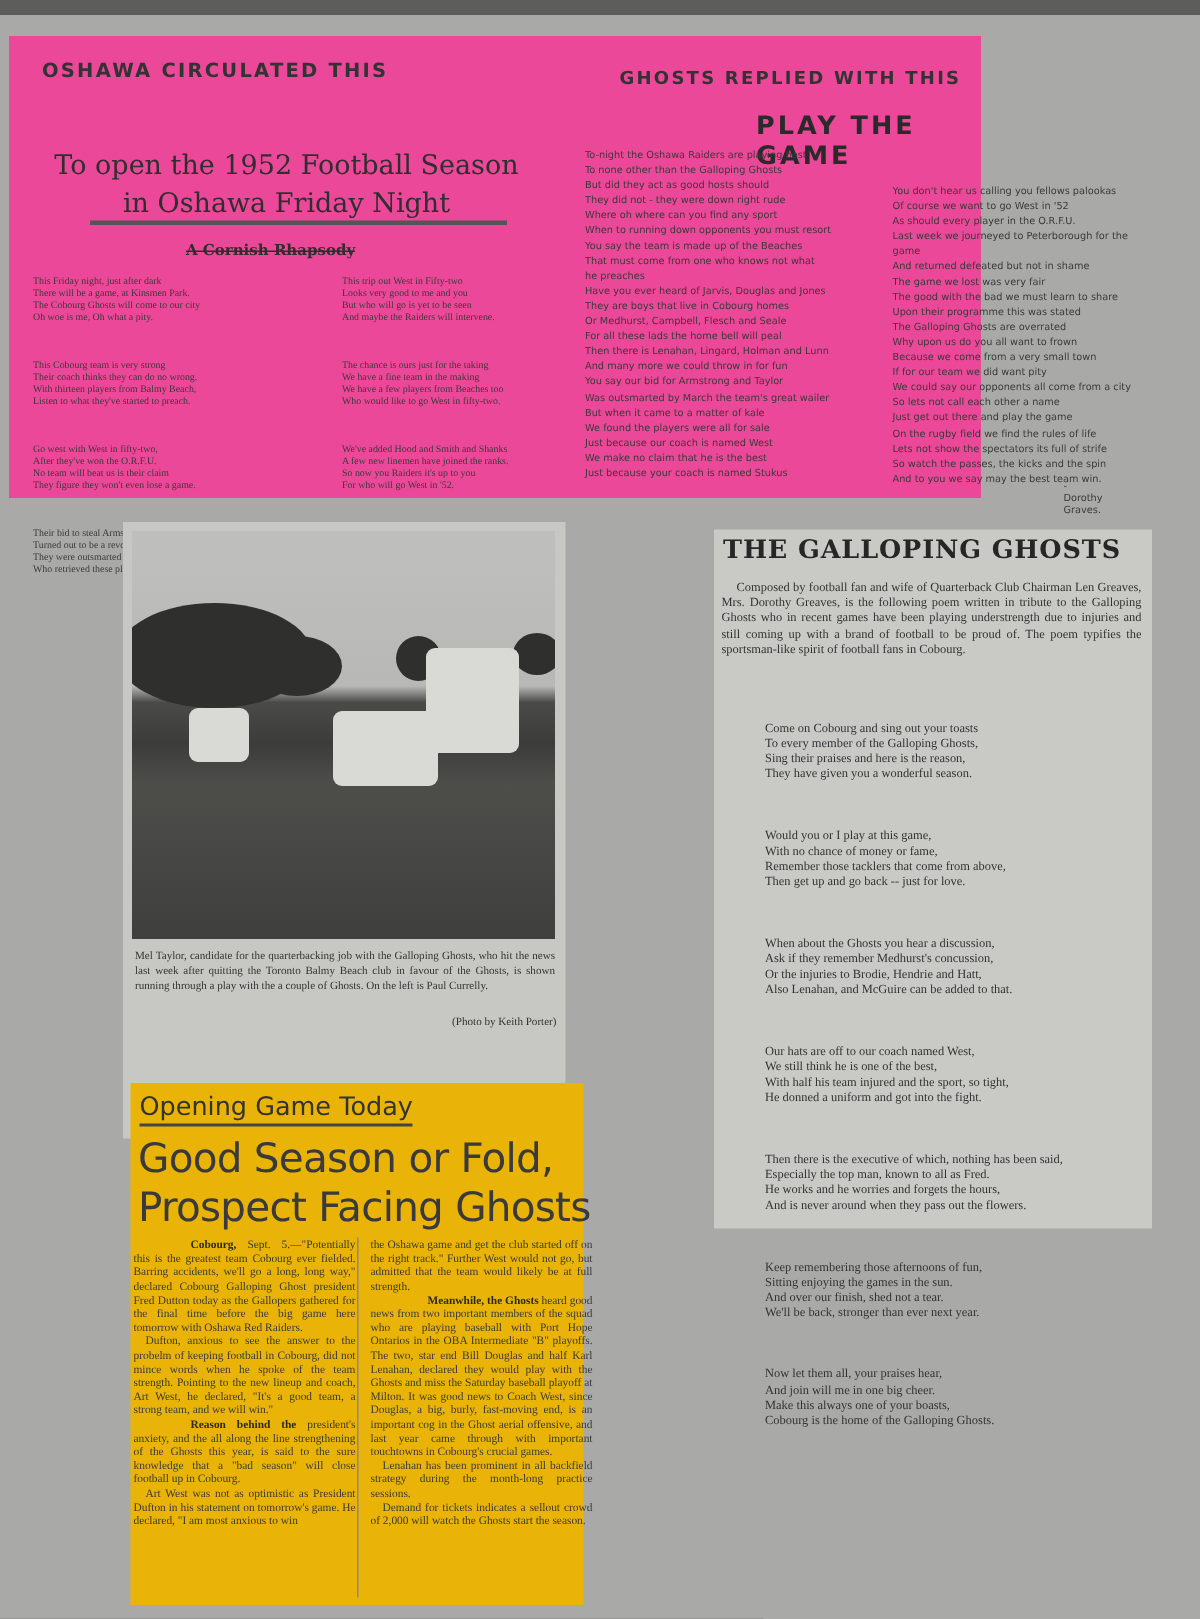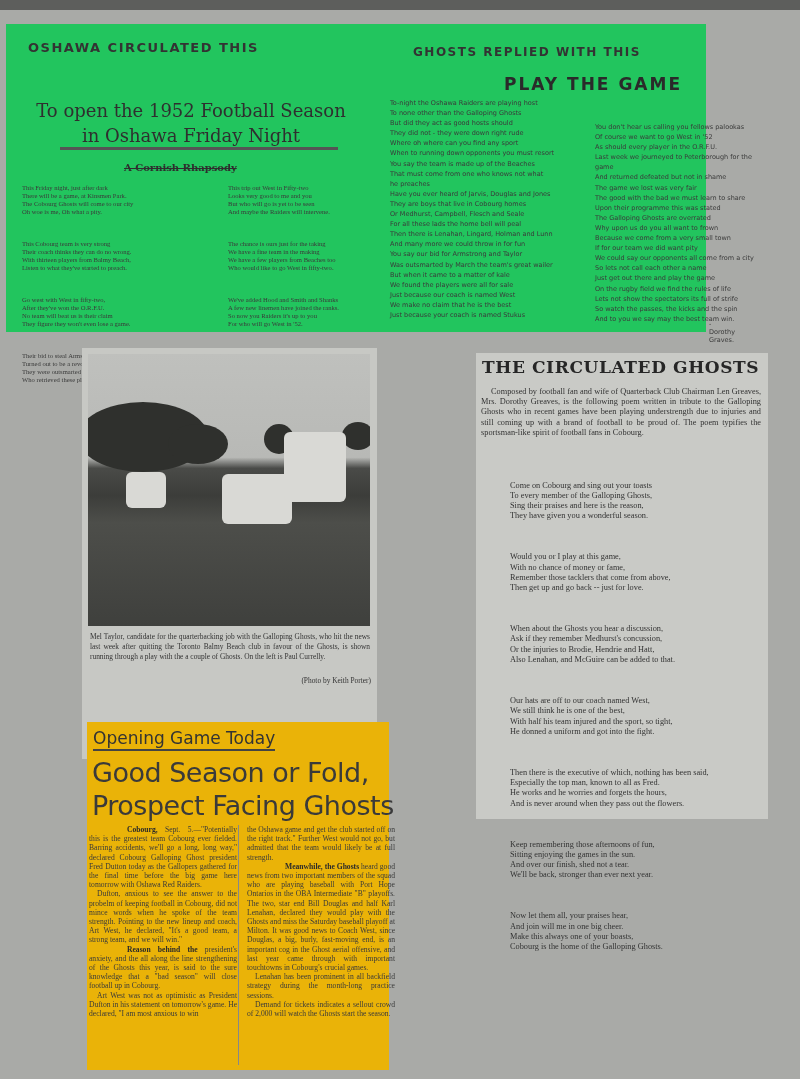--- a/index.html
+++ b/index.html
@@ -1,18 +1,18 @@
 <!DOCTYPE html>
 <html><head>
 <meta charset="utf-8">
 <style>
   html,body{margin:0;padding:0;}
   body{width:800px;height:1079px;background:#5d5e5c;position:relative;overflow:hidden;font-family:"Liberation Serif",serif;color:#2e2e2e;}
   .page{position:absolute;left:0;top:10px;width:800px;height:1069px;background:#a9aaa7;}
-  .topsheet{position:absolute;left:6px;top:14px;width:700px;height:308px;background:#22c55e;}
+  .topsheet{position:absolute;left:6px;top:14px;width:648px;height:308px;background:#ec4899;}
   .hdr{position:absolute;font-family:"DejaVu Sans",sans-serif;font-weight:bold;letter-spacing:1.5px;color:#333;}
   .title-l{position:absolute;left:30px;top:74px;width:310px;text-align:center;font-family:"DejaVu Serif",serif;font-size:18px;line-height:25px;color:#2f2f2f;}
   .rule{position:absolute;left:54px;top:123px;width:278px;height:3px;background:#555;}
   .subtitle{position:absolute;left:118px;top:138px;font-family:"DejaVu Serif",serif;font-weight:bold;font-size:10px;text-decoration:line-through;text-decoration-thickness:1px;}
   .poem-s{position:absolute;font-family:"Liberation Serif",serif;font-size:6.6px;line-height:8px;color:#3a3a3a;white-space:pre;}
   .stanza{margin-bottom:8px;}
   .pg-title{position:absolute;left:498px;top:50px;font-family:"DejaVu Sans",sans-serif;font-weight:bold;font-size:17px;letter-spacing:2px;color:#2a2a2a;}
   .pg-col{position:absolute;font-family:"DejaVu Sans",sans-serif;font-size:6.5px;line-height:10.1px;color:#3a3a3a;white-space:pre;}
   .sig{position:absolute;left:703px;top:296px;font-family:"DejaVu Sans",sans-serif;font-size:6.5px;color:#3a3a3a;}
   .photo-card{position:absolute;left:82px;top:338px;width:295px;height:411px;background:#c7c8c4;}
@@ -140,21 +140,21 @@
       <div class="tree" style="left:254px;top:68px;width:32px;height:28px;"></div>
       <div class="player" style="left:38px;top:118px;width:40px;height:36px;"></div>
       <div class="player" style="left:134px;top:120px;width:70px;height:50px;"></div>
       <div class="player" style="left:196px;top:78px;width:62px;height:70px;"></div>
     </div>
     <div class="caption">Mel Taylor, candidate for the quarterbacking job with the Galloping Ghosts, who hit the news last week after quitting the Toronto Balmy Beach club in favour of the Ghosts, is shown running through a play with the a couple of Ghosts. On the left is Paul Currelly.</div>
     <div class="credit">(Photo by Keith Porter)</div>
   </div>
 
   <div class="gg-card">
-    <div class="gg-title">THE CIRCULATED GHOSTS</div>
+    <div class="gg-title">THE GALLOPING GHOSTS</div>
     <div class="gg-intro">Composed by football fan and wife of Quarterback Club Chairman Len Greaves, Mrs. Dorothy Greaves, is the following poem written in tribute to the Galloping Ghosts who in recent games have been playing understrength due to injuries and still coming up with a brand of football to be proud of. The poem typifies the sportsman-like spirit of football fans in Cobourg.</div>
     <div class="gg-poem">
       <div class="stanza">Come on Cobourg and sing out your toasts
 To every member of the Galloping Ghosts,
 Sing their praises and here is the reason,
 They have given you a wonderful season.</div>
       <div class="stanza">Would you or I play at this game,
 With no chance of money or fame,
 Remember those tacklers that come from above,
 Then get up and go back -- just for love.</div>

